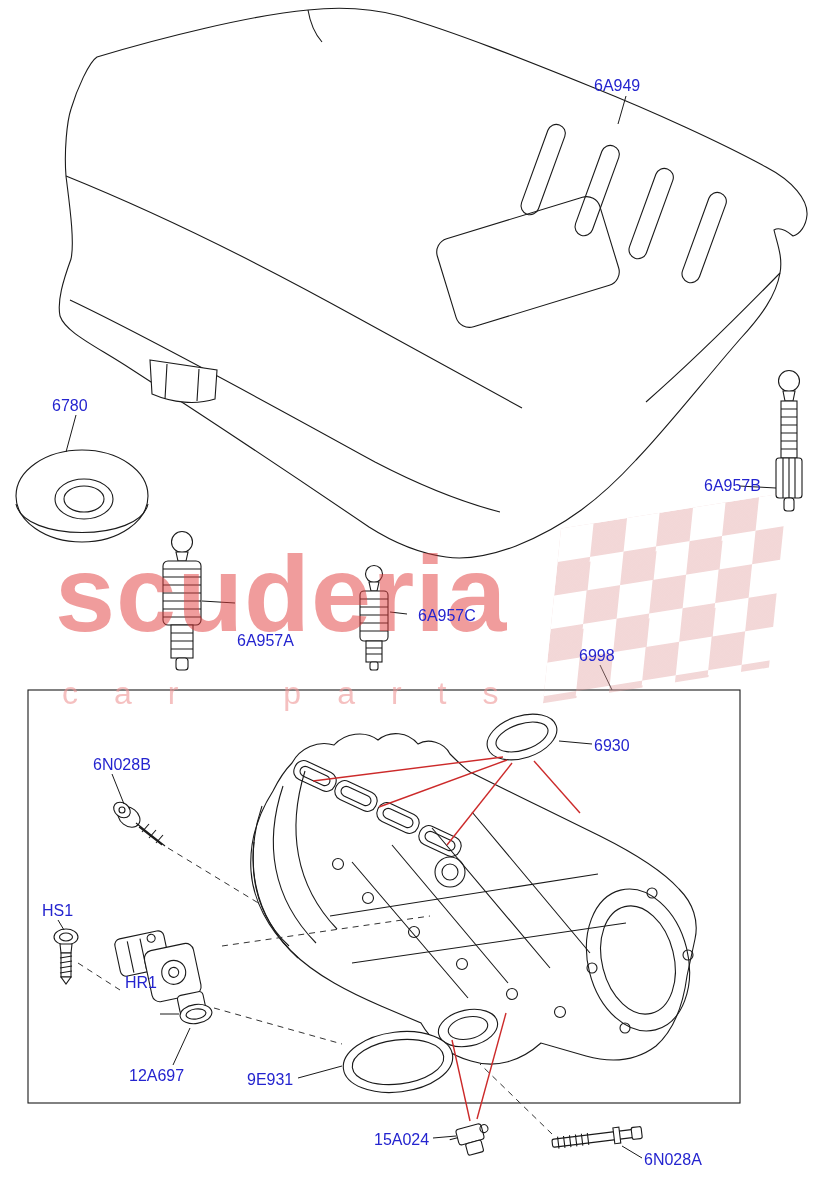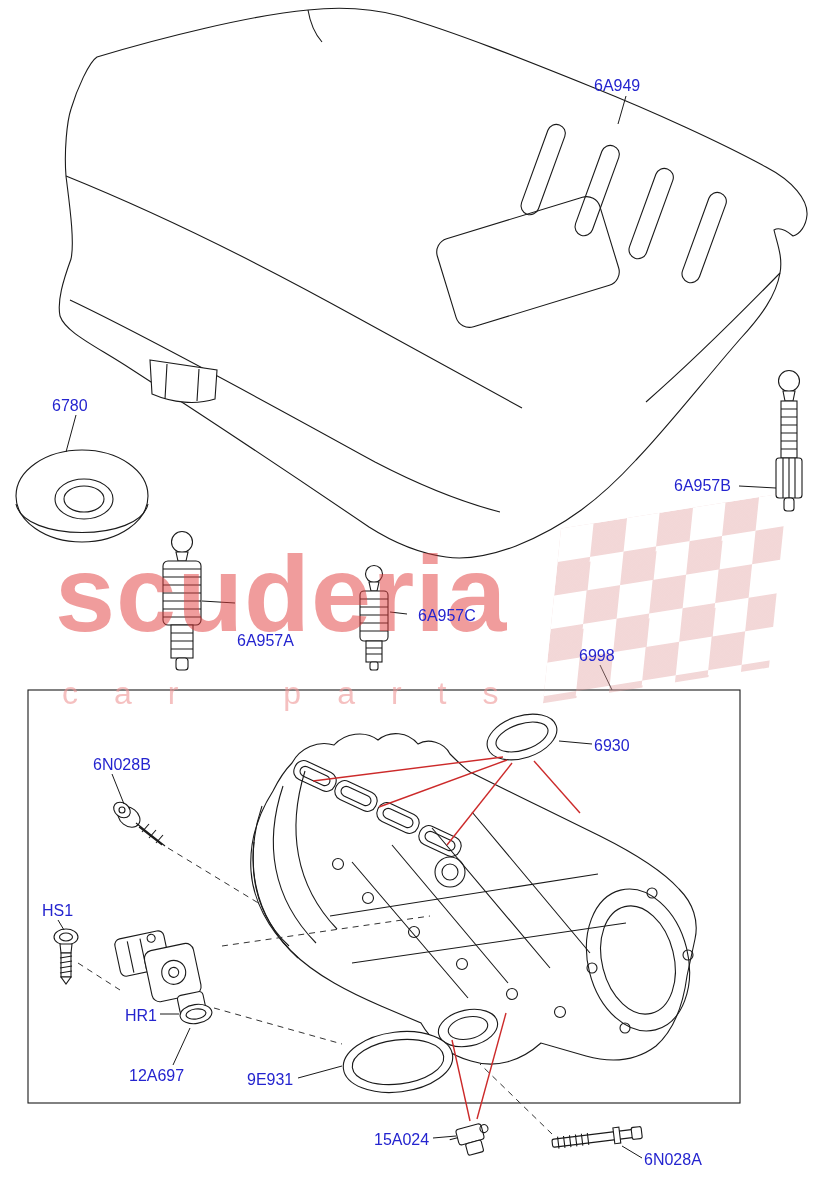--- a/index.html
+++ b/index.html
@@ -211,26 +211,26 @@
       <path d="M 642,1158 L 622,1146"></path>
     </g>
   </svg>
 
   <div class="wm wm-flag"></div>
   <div class="wm wm-brand">scuderia</div>
   <div class="wm wm-sub">car parts</div>
 
   <div class="part-label" style="left:594px; top:77px">6A949</div>
   <div class="part-label" style="left:52px;  top:397px">6780</div>
-  <div class="part-label" style="left:674px; top:477px">6A957B</div>
+  <div class="part-label" style="left:704px; top:477px">6A957B</div>
   <div class="part-label" style="left:237px; top:632px">6A957A</div>
   <div class="part-label" style="left:418px; top:607px">6A957C</div>
   <div class="part-label" style="left:579px; top:647px">6998</div>
   <div class="part-label" style="left:594px; top:737px">6930</div>
   <div class="part-label" style="left:93px;  top:756px">6N028B</div>
   <div class="part-label" style="left:42px;  top:902px">HS1</div>
-  <div class="part-label" style="left:125px; top:1007px">HR1</div>
+  <div class="part-label" style="left:125px; top:974px">HR1</div>
   <div class="part-label" style="left:129px; top:1067px">12A697</div>
   <div class="part-label" style="left:247px; top:1071px">9E931</div>
   <div class="part-label" style="left:374px; top:1131px">15A024</div>
   <div class="part-label" style="left:644px; top:1151px">6N028A</div>
 
 </div>
 
 </body></html>

